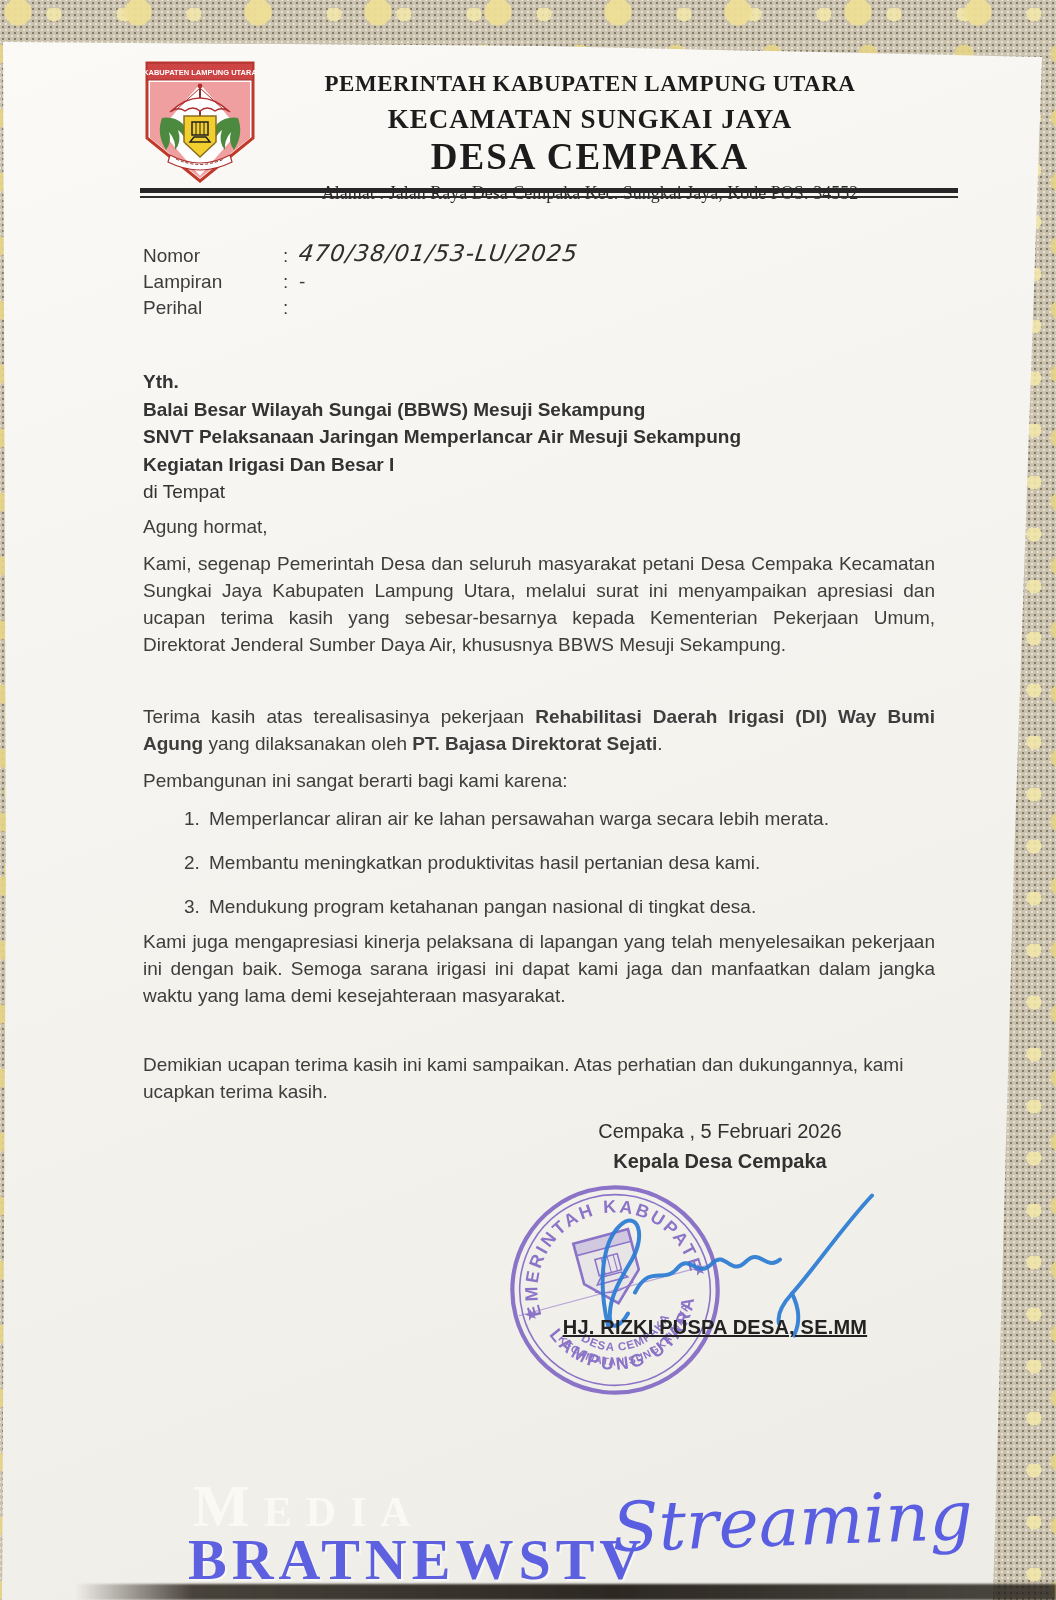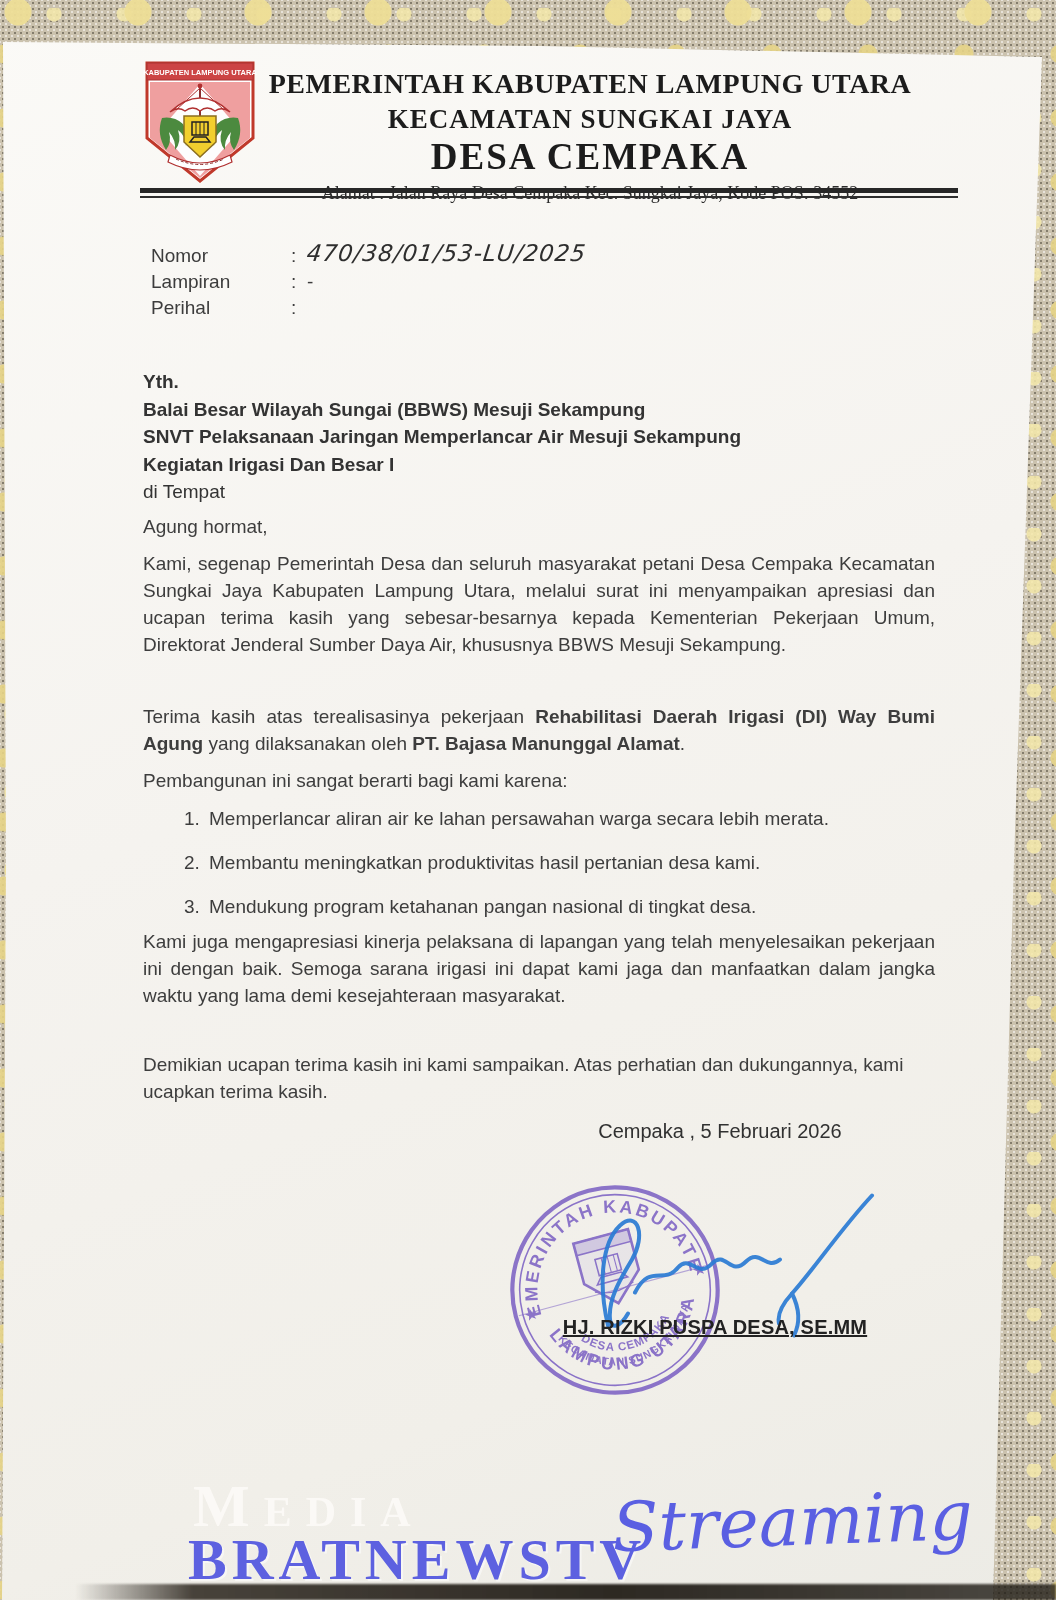--- a/index.html
+++ b/index.html
@@ -18,30 +18,30 @@
   }
   .paper{
     position:absolute;inset:0;
     background:linear-gradient(160deg,#fbfaf7 0%,#f5f3ef 45%,#f1efe9 80%,#ecebe5 100%);
     clip-path:polygon(3px 42px,540px 46px,1042px 57px,1014px 860px,993px 1600px,2px 1600px,6px 860px);
   }
   .abs{position:absolute;}
   
   .lh-text{left:240px;top:66px;width:700px;text-align:center;color:#1c1c1c;
     font-family:"Liberation Serif",serif;}
-  .lh1{font-size:28px;font-weight:bold;letter-spacing:.5px;line-height:36px;}
+  .lh1{font-size:23px;font-weight:bold;letter-spacing:.5px;line-height:36px;}
   .lh2{font-size:27px;font-weight:bold;letter-spacing:1px;line-height:34px;}
   .lh3{font-size:37px;font-weight:bold;letter-spacing:2px;line-height:42px;}
   .lh4{font-size:18px;margin-top:5px;color:#2b2b2b;}
   .rule{left:140px;top:188px;width:818px;height:3px;
     border-top:5px solid #272727;border-bottom:2px solid #2e2e2e;}
   
   .meta{left:143px;top:243px;width:800px;font-size:19px;color:#3c3c3c;}
   .meta-row{display:flex;line-height:26px;}
-  .meta-label{width:140px;margin-left:8px;}
+  .meta-label{width:140px;}
   .meta-colon{width:16px;}
   .hand{font-family:"DejaVu Sans",sans-serif;font-style:italic;transform:skewX(-7deg);
     font-size:23px;letter-spacing:1px;color:#2e2e2e;position:relative;top:-3px;}
   
   .recipient{left:143px;top:368px;width:792px;font-size:19px;line-height:27.5px;color:#333;}
   .bold{font-weight:bold;}
   .para{left:143px;width:792px;font-size:19px;line-height:27px;color:#3d3d3d;}
   .just{text-align:justify;}
   ol.reasons{margin:0;padding-left:62px;}
   ol.reasons li{margin-bottom:17px;padding-left:4px;}
@@ -122,38 +122,39 @@
     <div class="bold">Balai Besar Wilayah Sungai (BBWS) Mesuji Sekampung</div>
     <div class="bold">SNVT Pelaksanaan Jaringan Memperlancar Air Mesuji Sekampung</div>
     <div class="bold">Kegiatan Irigasi Dan Besar I</div>
     <div>di Tempat</div>
   </div>
 
   <div class="abs para" style="top:513px;">Agung hormat,</div>
 
   <div class="abs para just" style="top:550px;">Kami, segenap Pemerintah Desa dan seluruh masyarakat petani Desa Cempaka Kecamatan Sungkai Jaya Kabupaten Lampung Utara, melalui surat ini menyampaikan apresiasi dan ucapan terima kasih yang sebesar-besarnya kepada Kementerian Pekerjaan Umum, Direktorat Jenderal Sumber Daya Air, khususnya BBWS Mesuji Sekampung.</div>
 
-  <div class="abs para just" style="top:703px;"><span>Terima kasih atas terealisasinya pekerjaan </span><span class="bold">Rehabilitasi Daerah Irigasi (DI) Way Bumi Agung</span><span> yang dilaksanakan oleh </span><span class="bold">PT. Bajasa Manunggal Alamat</span><span>.</span></div>
+  <div class="abs para just" style="top:703px;"><span>Terima kasih atas terealisasinya pekerjaan </span><span class="bold">Rehabilitasi Daerah Irigasi (DI) Way Bumi Agung</span><span> yang dilaksanakan oleh </span><span class="bold">PT. Bajasa Direktorat Sejati</span><span>.</span></div>
 
   <div class="abs para" style="top:767px;">Pembangunan ini sangat berarti bagi kami karena:</div>
 
   <div class="abs para" style="top:805px;">
     <ol class="reasons">
       <li>Memperlancar aliran air ke lahan persawahan warga secara lebih merata.</li>
       <li>Membantu meningkatkan produktivitas hasil pertanian desa kami.</li>
       <li>Mendukung program ketahanan pangan nasional di tingkat desa.</li>
     </ol>
   </div>
 
   <div class="abs para just" style="top:928px;">Kami juga mengapresiasi kinerja pelaksana di lapangan yang telah menyelesaikan pekerjaan ini dengan baik. Semoga sarana irigasi ini dapat kami jaga dan manfaatkan dalam jangka waktu yang lama demi kesejahteraan masyarakat.</div>
 
   <div class="abs para" style="top:1020px;margin-top:31px;">Demikian ucapan terima kasih ini kami sampaikan. Atas perhatian dan dukungannya, kami ucapkan terima kasih.</div>
 
   <div class="abs closing">
     <div>Cempaka , 5 Februari 2026</div>
+    <div class="title">Kepala Desa Cempaka</div>
   </div>
 
   <svg class="abs stamp" viewBox="0 0 210 210">
     <defs>
       <path id="arcT" d="M 31,105 A 74,74 0 1 1 179,105"></path>
       <path id="arcB" d="M 29,105 A 76,76 0 1 0 181,105"></path>
       <path id="arcI1" d="M 47,105 A 58,58 0 1 0 163,105"></path>
       <path id="arcI2" d="M 33,105 A 72,72 0 1 0 177,105"></path>
     </defs>
     <circle cx="105" cy="105" r="98" fill="none" stroke="#7d63c4" stroke-width="4"></circle>

